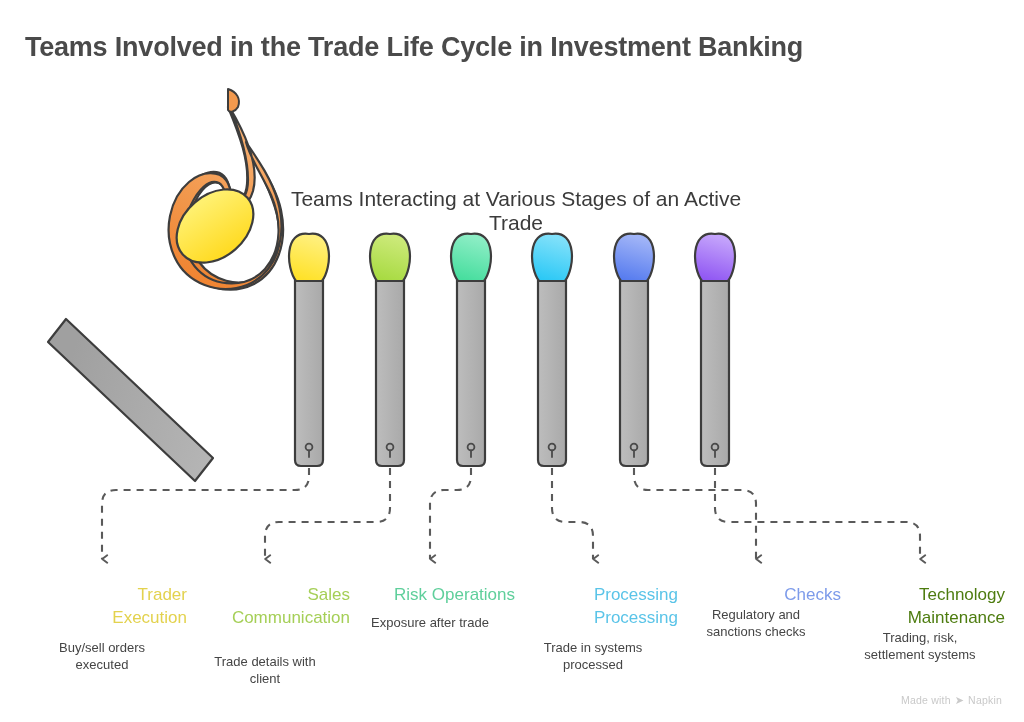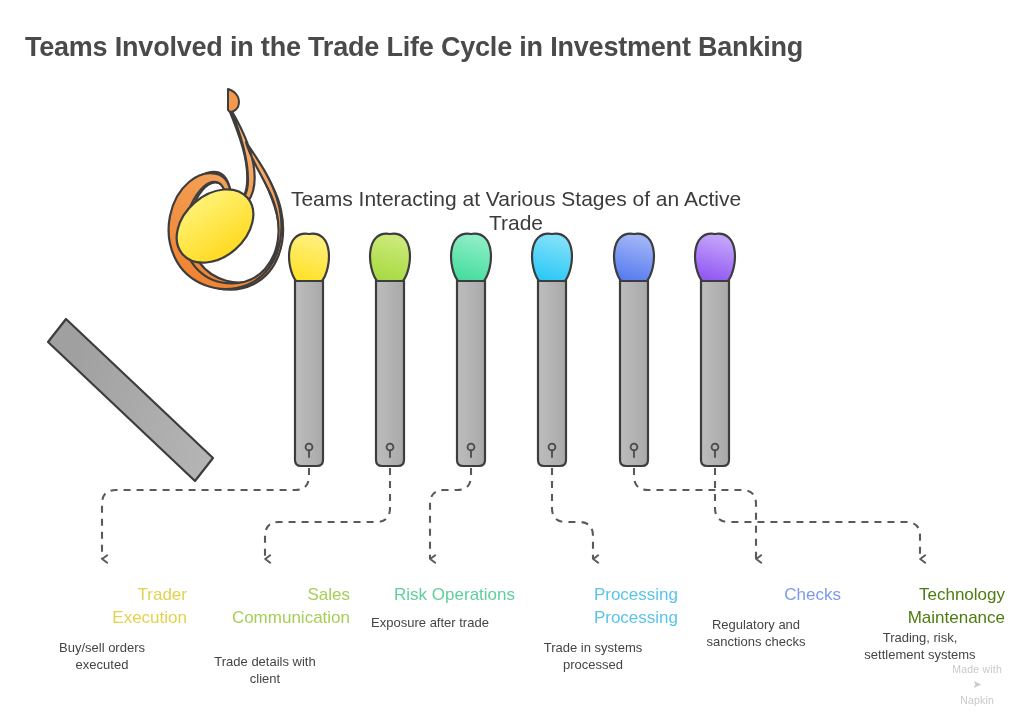--- a/index.html
+++ b/index.html
@@ -61,21 +61,20 @@
   .watermark {
     position: absolute;
     right: 22px;
     bottom: 16px;
     font-size: 10.5px;
     color: #c9c9c9;
     display: flex;
     align-items: center;
     gap: 4px;
     letter-spacing: 0.2px;
-    flex-direction: column;
   }
   .wm-leaf {
     display: inline-block;
     line-height: 1;
     font-size: 11px;
     color: #c9c9c9;
   }
 </style>
 </head>
 <body>
@@ -316,21 +315,21 @@
       </div>
       <div class="label-desc" style="margin-top: 10px;">
         <div>Trade in systems</div>
         <div>processed</div>
       </div>
     </div>
     <div class="label-col" style="left: 671px; top: 583px;">
       <div class="label-title" style="color: rgb(125, 155, 234);">
         <div>Checks</div>
       </div>
-      <div class="label-desc" style="margin-top: 10px;">
+      <div class="label-desc" style="">
         <div>Regulatory and</div>
         <div>sanctions checks</div>
       </div>
     </div>
     <div class="label-col" style="left: 835px; top: 583px;">
       <div class="label-title" style="color: #4d7c0f;">
         <div>Technology</div>
         <div>Maintenance</div>
       </div>
       <div class="label-desc" style="margin-top: 0;">

